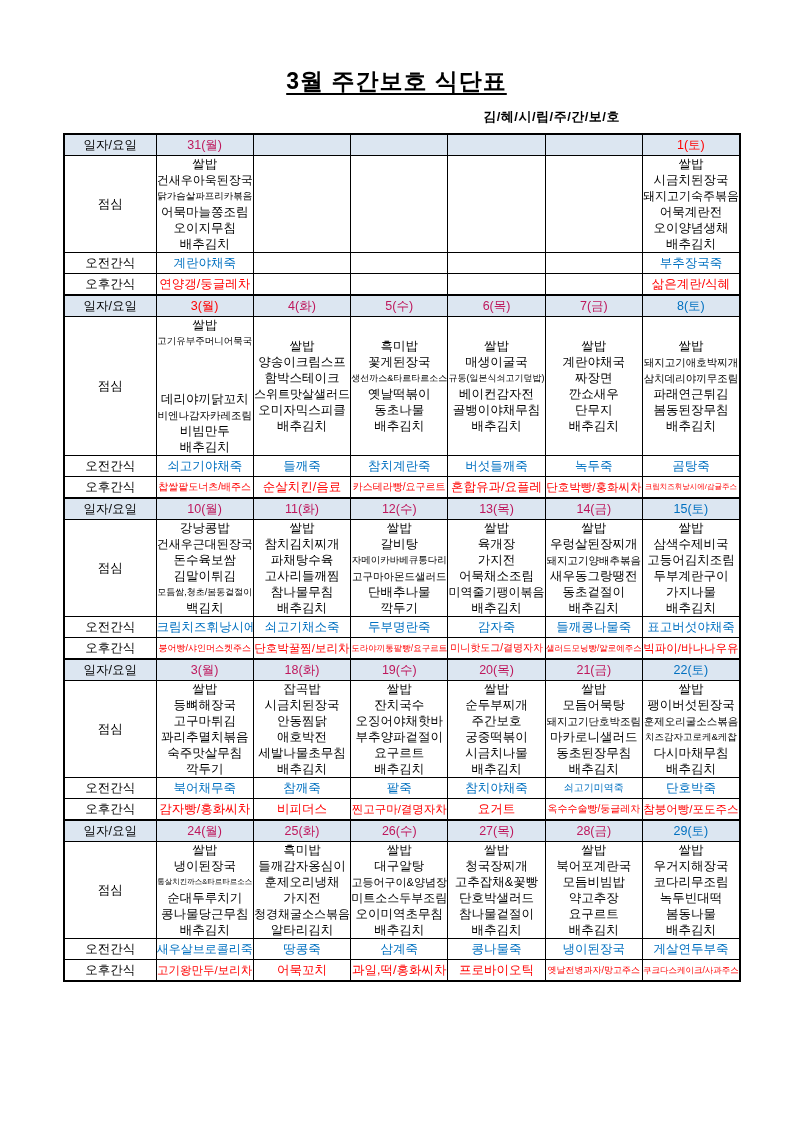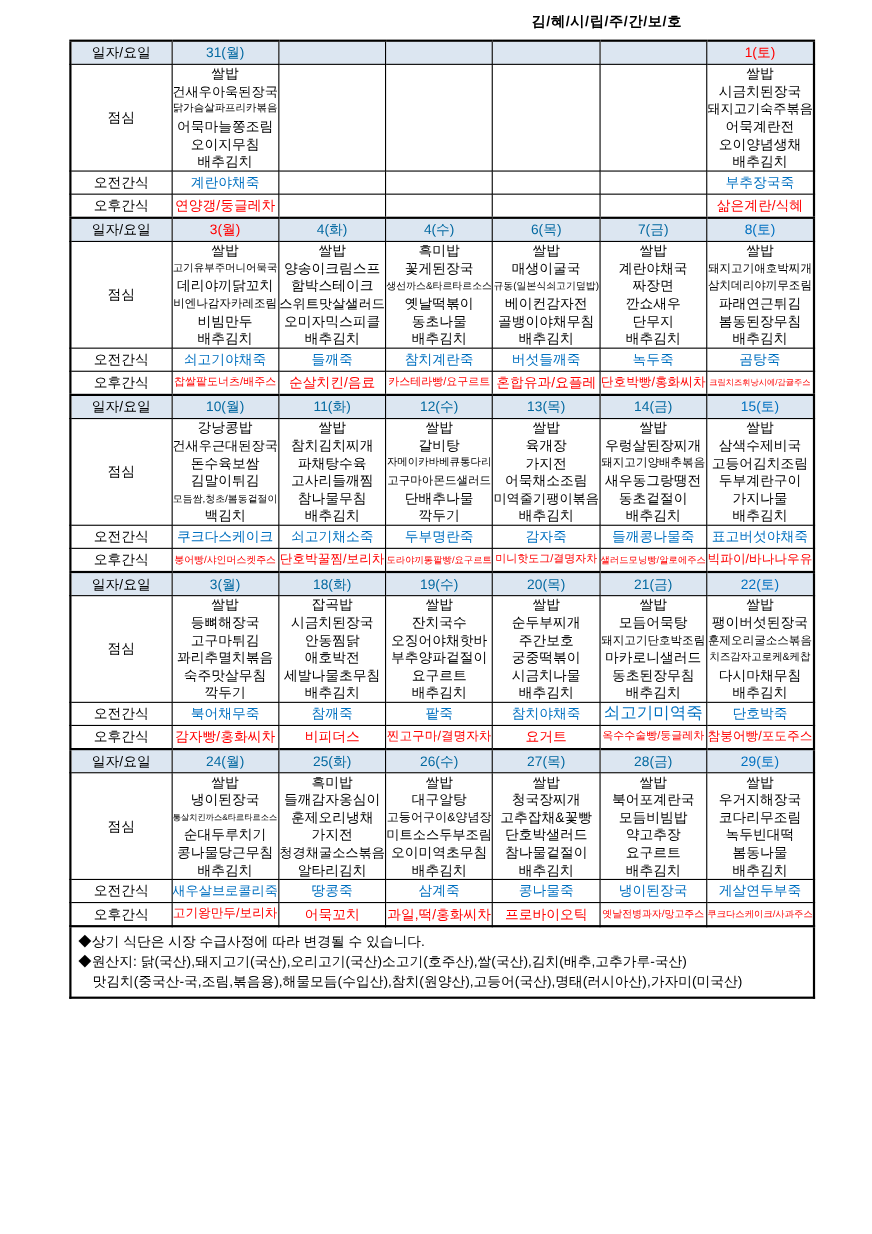--- a/index.html
+++ b/index.html
@@ -32,31 +32,32 @@
   td.lunch{height:96px;}
   td.lunch .line{
     height:16px;line-height:16px;white-space:nowrap;overflow:hidden;text-align:center;
   }
   td.snack{height:20px;}
   td.snack .fit{white-space:nowrap;overflow:hidden;line-height:20px;text-align:center;}
   td.am .fit{color:var(--c-blue);}
   td.pm .fit{color:var(--c-red);}
   .c-red{color:var(--c-red);}
   .c-blue{color:var(--c-blue);}
-  .c-black{color:#0369a1;}
+  .c-black{color:#be185d;}
   .notes{
     width:662px;margin-left:63px;border:2px solid #000;border-top:none;
     padding:4px 6px 5px 6px;font-size:12.5px;line-height:18px;
   }
   .notes .note-indent{padding-left:13px;}
 </style>
 </head>
 <body>
 
 <div class="page">
+  <div class="title">3월 주간보호 식단표</div>
   <div class="subtitle">김/혜/시/립/주/간/보/호</div>
 
   <table class="menu">
     <colgroup>
       <col style="width:92px">
       <col style="width:97.3px">
         <col style="width:97.3px">
         <col style="width:97.3px">
       <col style="width:97.3px">
         <col style="width:97.3px">
@@ -134,31 +135,31 @@
             <div class="fit" style="font-size: 12.5px;"></div>
           </td>
           <td class="snack pm">
             <div class="fit" style="font-size: 12.5px;">삶은계란/식혜</div>
           </td>
         </tr>
         <tr class="r-date">
           <td class="rlabel">일자/요일</td>
           <td class="date c-red">3(월)</td>
           <td class="date c-black">4(화)</td>
-          <td class="date c-black">4(수)</td>
+          <td class="date c-black">5(수)</td>
           <td class="date c-black">6(목)</td>
           <td class="date c-black">7(금)</td>
           <td class="date c-blue">8(토)</td>
         </tr>
         <tr class="r-lunch">
           <td class="rlabel">점심</td>
           <td class="lunch">
             <div class="line fit" style="font-size: 12.5px;">쌀밥</div>
             <div class="line fit" style="font-size: 9.5px;">고기유부주머니어묵국</div>
-            <div class="line fit" style="font-size: 12.5px;">데리야끼닭꼬치</div>
+            <div class="line fit" style="font-size: 12.5px; margin-top: 42px;">데리야끼닭꼬치</div>
             <div class="line fit" style="font-size: 10.5px;">비엔나감자카레조림</div>
             <div class="line fit" style="font-size: 12.5px;">비빔만두</div>
             <div class="line fit" style="font-size: 12.5px;">배추김치</div>
           </td>
           <td class="lunch">
             <div class="line fit" style="font-size: 12.5px;">쌀밥</div>
             <div class="line fit" style="font-size: 12.5px;">양송이크림스프</div>
             <div class="line fit" style="font-size: 12.5px;">함박스테이크</div>
             <div class="line fit" style="font-size: 12px;">스위트맛살샐러드</div>
             <div class="line fit" style="font-size: 12.5px;">오미자믹스피클</div>
@@ -295,21 +296,21 @@
             <div class="line fit" style="font-size: 12.5px;">삼색수제비국</div>
             <div class="line fit" style="font-size: 12.5px;">고등어김치조림</div>
             <div class="line fit" style="font-size: 12.5px;">두부계란구이</div>
             <div class="line fit" style="font-size: 12.5px;">가지나물</div>
             <div class="line fit" style="font-size: 12.5px;">배추김치</div>
           </td>
         </tr>
         <tr class="r-am">
           <td class="rlabel">오전간식</td>
           <td class="snack am">
-            <div class="fit" style="font-size: 12.5px;">쿠크다스케이크</div>
+            <div class="fit" style="font-size: 12.5px;">크림치즈휘낭시에</div>
           </td>
           <td class="snack am">
             <div class="fit" style="font-size: 12.5px;">쇠고기채소죽</div>
           </td>
           <td class="snack am">
             <div class="fit" style="font-size: 12.5px;">두부명란죽</div>
           </td>
           <td class="snack am">
             <div class="fit" style="font-size: 12.5px;">감자죽</div>
           </td>
@@ -409,21 +410,21 @@
           <td class="snack am">
             <div class="fit" style="font-size: 12.5px;">참깨죽</div>
           </td>
           <td class="snack am">
             <div class="fit" style="font-size: 12.5px;">팥죽</div>
           </td>
           <td class="snack am">
             <div class="fit" style="font-size: 12.5px;">참치야채죽</div>
           </td>
           <td class="snack am">
-            <div class="fit" style="font-size: 15px;">쇠고기미역죽</div>
+            <div class="fit" style="font-size: 10px;">쇠고기미역죽</div>
           </td>
           <td class="snack am">
             <div class="fit" style="font-size: 12.5px;">단호박죽</div>
           </td>
         </tr>
         <tr class="r-pm">
           <td class="rlabel">오후간식</td>
           <td class="snack pm">
             <div class="fit" style="font-size: 12.5px;">감자빵/홍화씨차</div>
           </td>
@@ -541,18 +542,13 @@
           <td class="snack pm">
             <div class="fit" style="font-size: 9px;">옛날전병과자/망고주스</div>
           </td>
           <td class="snack pm">
             <div class="fit" style="font-size: 8.5px;">쿠크다스케이크/사과주스</div>
           </td>
         </tr>
       </tbody>
   </table>
 
-  <div class="notes">
-    <div>◆상기 식단은 시장 수급사정에 따라 변경될 수 있습니다.</div>
-    <div>◆원산지: 닭(국산),돼지고기(국산),오리고기(국산)소고기(호주산),쌀(국산),김치(배추,고추가루-국산)</div>
-    <div class="note-indent">맛김치(중국산-국,조림,볶음용),해물모듬(수입산),참치(원양산),고등어(국산),명태(러시아산),가자미(미국산)</div>
-  </div>
 </div>
 
 </body></html>

